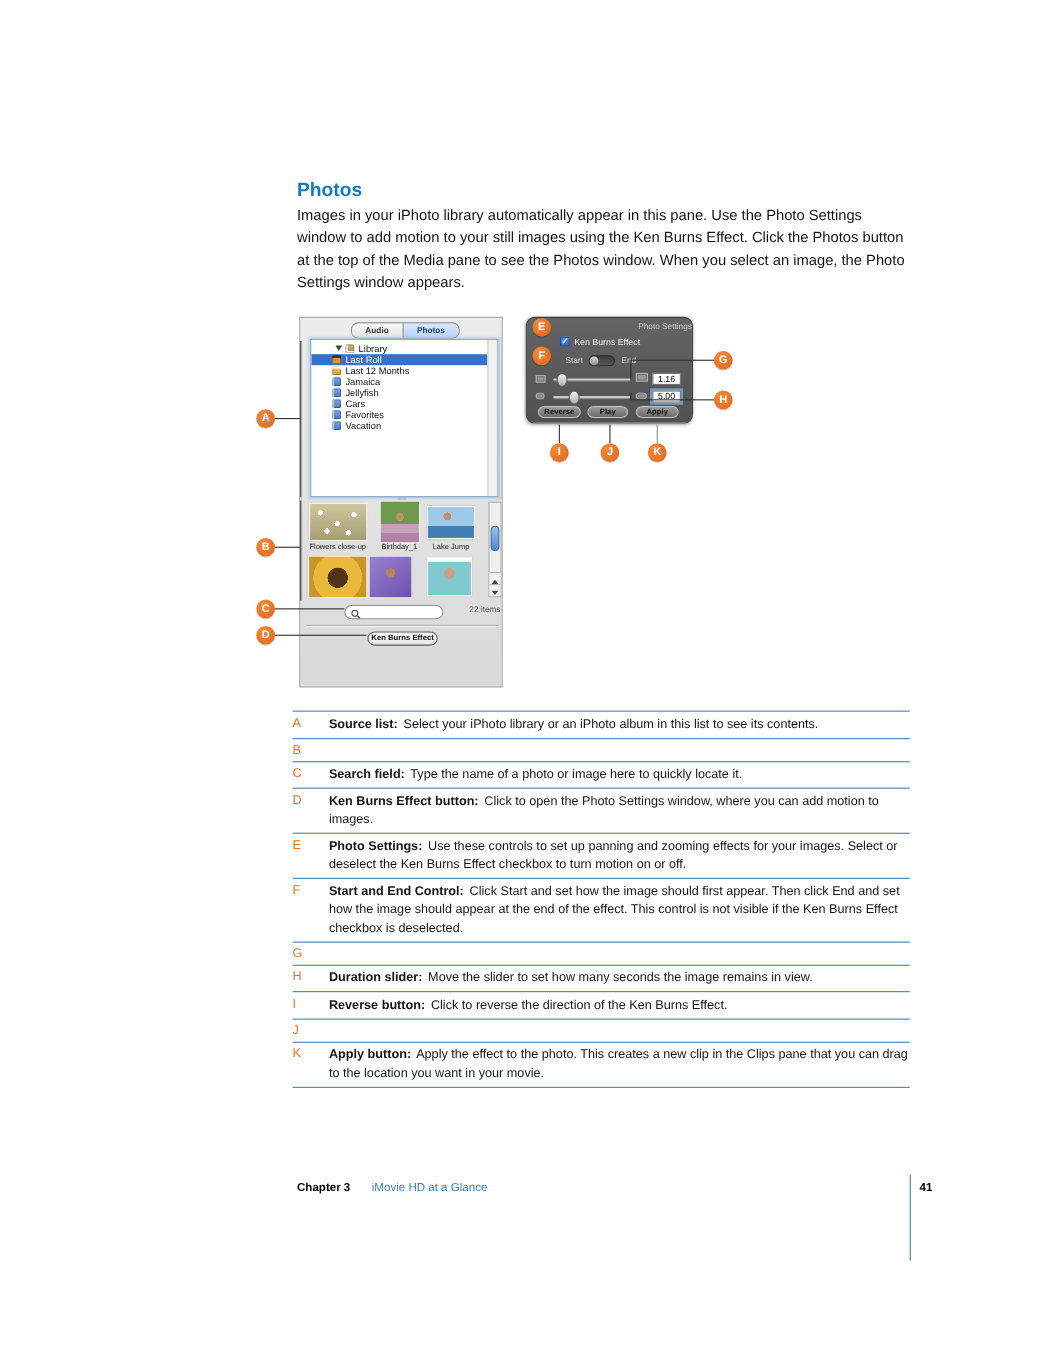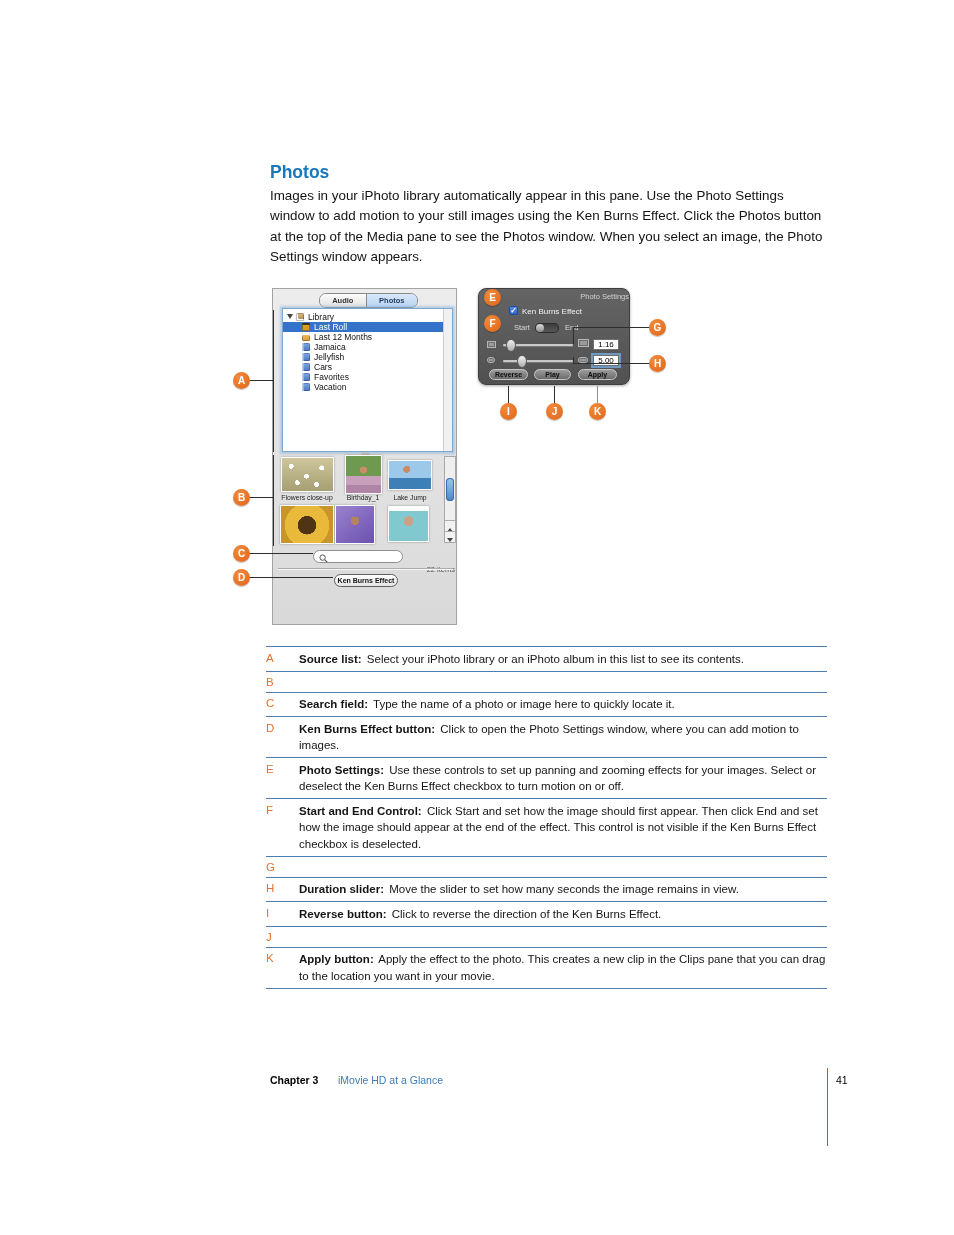--- a/index.html
+++ b/index.html
@@ -16,21 +16,21 @@
   .seg{position:absolute;left:46px;top:4px;width:97px;height:13px;display:flex;border:1px solid #8a8a8a;
        border-radius:7px;overflow:hidden;font-size:7.5px;font-weight:bold;line-height:13px;text-align:center;}
   .seg-audio{width:46px;background:linear-gradient(#FBFBFB,#E2E2E2);color:#333;}
   .seg-photos{width:51px;background:linear-gradient(#D9E8FA,#B9D3F0);color:#1d3a5f;border-left:1px solid #8a8a8a;}
 
   .source-list{position:absolute;left:9px;top:19px;width:169px;height:142px;background:#fff;
                border:1px solid #7FA8CE;box-shadow:0 0 2px 2px rgba(120,170,220,.45);
                font-size:8.5px;color:#111;overflow:hidden;}
   .src-track{position:absolute;right:0;top:0;bottom:0;width:8px;background:#F1F1F1;border-left:1px solid #CFCFCF;}
   .src-row{position:relative;height:10px;line-height:10px;white-space:nowrap;padding-left:19px;margin-right:9px;}
-  .src-root{padding-left:4px;margin-top:3px;}
+  .src-root{padding-left:22px;margin-top:3px;}
   .src-sel{background:#3473C9;color:#fff;}
   .tri{display:inline-block;width:0;height:0;border-left:3.5px solid transparent;border-right:3.5px solid transparent;
        border-top:5px solid #444;margin-right:3px;vertical-align:1px;}
   .mini{display:inline-block;width:8px;height:8px;border-radius:1.5px;margin-right:4px;vertical-align:-1px;}
   .ic-lib{background:linear-gradient(#D8C08A,#A8823F);box-shadow:inset 0 0 0 1px rgba(0,0,0,.25), inset 2px -2px 0 #fff;}
   .ic-roll{background:linear-gradient(#4a3a20 30%,#D99A2B 30%);box-shadow:inset 0 0 0 1px rgba(0,0,0,.3);}
   .ic-cal{background:linear-gradient(#F4C268,#DE9A33);box-shadow:inset 0 2px 0 #fff,inset 0 0 0 1px rgba(0,0,0,.25);}
   .ic-alb{background:linear-gradient(#7FA9E4,#4A78C2);box-shadow:inset 1.5px 0 0 #BBD2F0,inset 0 0 0 1px rgba(0,0,0,.25);}
 
   .split-dimple{position:absolute;left:88px;top:163px;width:9px;height:3px;border-radius:2px;
@@ -69,21 +69,21 @@
               text-align:center;}
   .arrow-up,.arrow-dn{display:inline-block;width:0;height:0;border-left:3px solid transparent;border-right:3px solid transparent;}
   .arrow-up{border-bottom:4px solid #444;margin-bottom:3px;}
   .arrow-dn{border-top:4px solid #444;margin-bottom:4px;}
 
   .search-pill{position:absolute;left:40px;top:261px;width:90px;height:13px;box-sizing:border-box;
                background:#fff;border:1px solid #8f8f8f;border-radius:7px;}
   .search-pill input{position:absolute;left:16px;top:1px;width:68px;height:9px;border:none;outline:none;
                font-size:7.5px;background:transparent;}
   .mag{position:absolute;left:5px;top:2.5px;}
-  .count-text{position:absolute;left:140px;top:276px;width:42px;text-align:right;font-size:7.5px;color:#555;}
+  .count-text{position:absolute;left:140px;top:260px;width:42px;text-align:right;font-size:7.5px;color:#555;}
 
   .pane-divider{position:absolute;left:5px;top:279px;width:175px;height:1px;background:#ADADAD;box-shadow:0 1px 0 #F7F7F7;}
   .kb-btn{position:absolute;left:61px;top:285px;width:64px;height:13px;box-sizing:border-box;border-radius:7px;
           background:linear-gradient(#FEFEFE,#E4E4E4);border:1px solid #5f5f5f;
           font-size:7px;font-weight:bold;color:#111;text-align:center;line-height:11px;}
 
   .bottom-strip{position:absolute;left:0;bottom:0;width:100%;height:32px;
                 background:linear-gradient(#C2C2C2,#8D8D8D);border-top:1px solid #7c7c7c;}
   .tabbar{position:absolute;left:5px;top:6px;width:175px;height:15px;display:flex;box-sizing:border-box;
           background:#F3F3F3;border:1px solid #7f7f7f;border-radius:2px;overflow:hidden;
@@ -132,21 +132,21 @@
   .lg-row{display:flex;border-top:1px solid #4A7EB0;padding:3.5px 0 3.5px 0;}
   .lg-row:last-child{border-bottom:1px solid #4A7EB0;}
   .lg-letter{width:33px;flex:0 0 33px;font-size:11.5px;color:#E8702A;padding-top:1px;}
   .lg-text{flex:1;font-size:11.5px;line-height:16.5px;color:#151515;}
   .lg-text b{margin-right:2px;}
 
   
   .ft-chapter{position:absolute;left:270px;top:1074px;font-size:10.5px;font-weight:bold;color:#000;}
   .ft-title{position:absolute;left:338px;top:1074px;font-size:10.5px;color:#3C7CB8;}
   .ft-line{position:absolute;left:827px;top:1068px;width:1px;height:78px;background:#3C7CB8;}
-  .ft-page{position:absolute;left:836px;top:1074px;font-size:10.5px;color:#000;}
+  .ft-page{position:absolute;left:836px;top:1074px;font-size:10.5px;color:#000;font-weight:bold;}
 </style>
 </head>
 <body>
 
 <div class="page">
 
   <div class="doc-heading">Photos</div>
   <div class="doc-intro">Images in your iPhoto library automatically appear in this pane. Use the Photo Settings window to add motion to your still images using the Ken Burns Effect. Click the Photos button at the top of the Media pane to see the Photos window. When you select an image, the Photo Settings window appears.</div>
 
   <div class="media-pane">

